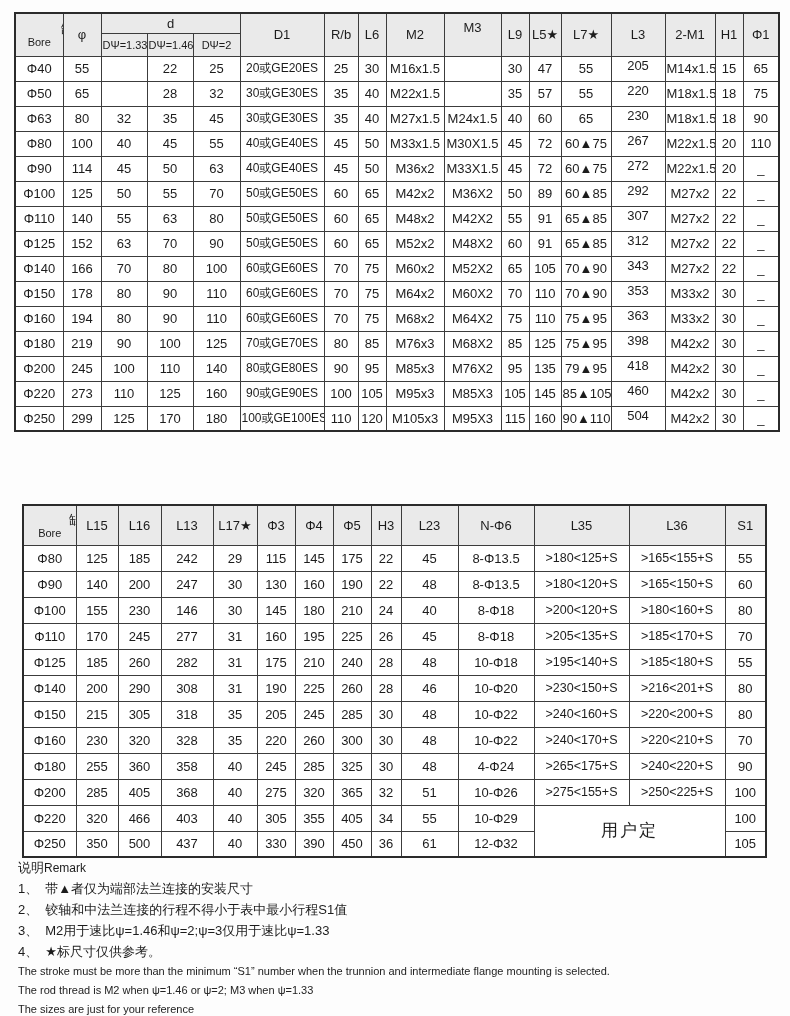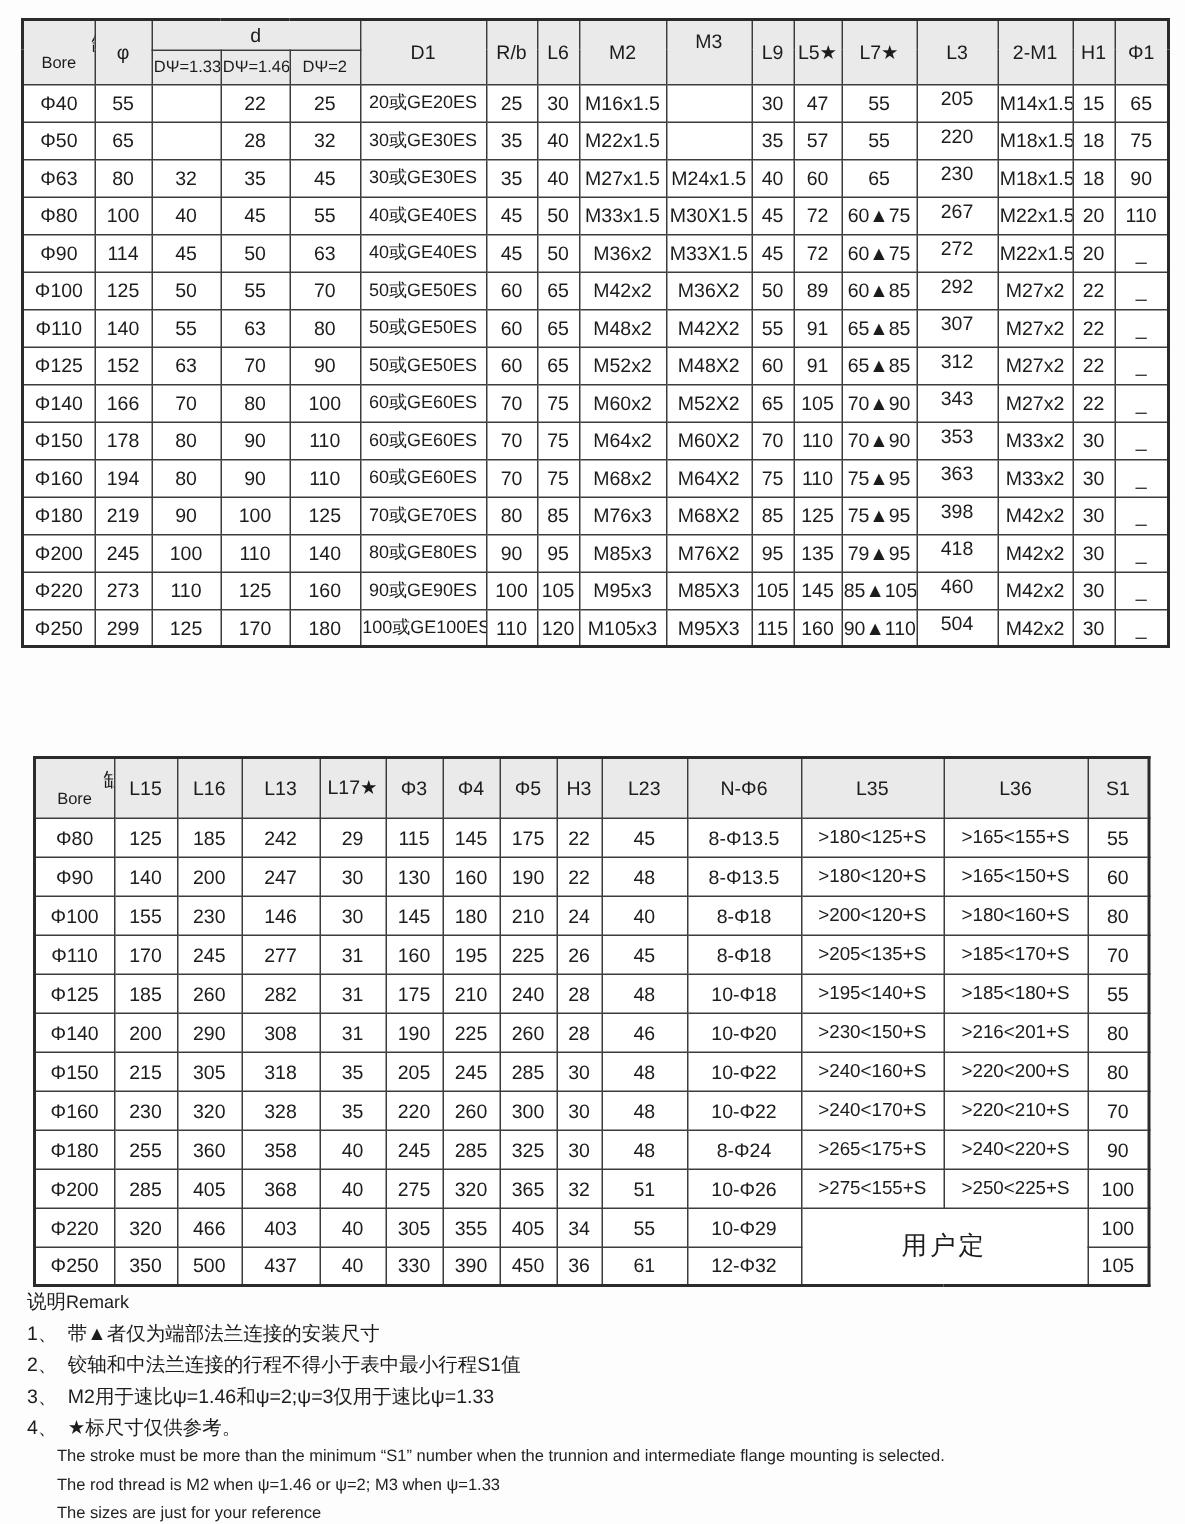--- a/index.html
+++ b/index.html
@@ -45,21 +45,21 @@
   #t2 td.merged { font-size: 17px; letter-spacing: 2px; }
 
   .bore-cn { font-size: 13px; line-height: 15px; padding-left: 44px; }
   .bore-en { font-size: 11px; line-height: 12px; }
 
   .remarks { position: absolute; left: 18px; top: 858px; width: 758px; }
   .rtitle  { font-size: 13px; line-height: 20px; }
   .rtitle .ren { font-size: 12px; }
   .ritem   { font-size: 13px; line-height: 21px; }
   .ritem .rnum { margin-right: 7px; }
-  .reng    { font-size: 11px; line-height: 19px; margin-left: 20px; color: #222; }
+  .reng    { font-size: 11px; line-height: 19px; color: #222; }
 </style>
 </head>
 <body>
 
 <div>
   <table id="t1">
       <colgroup>
         <col style="width: 48px;">
         <col style="width: 38px;">
         <col style="width: 46px;">
@@ -564,21 +564,21 @@
           <td>Φ180</td>
           <td>255</td>
           <td>360</td>
           <td>358</td>
           <td>40</td>
           <td>245</td>
           <td>285</td>
           <td>325</td>
           <td>30</td>
           <td>48</td>
-          <td>8-Φ24</td>
+          <td>4-Φ24</td>
           <td class="range">&gt;265&lt;175+S</td>
           <td class="range">&gt;240&lt;220+S</td>
           <td>90</td>
         </tr>
         <tr>
           <td>Φ200</td>
           <td>285</td>
           <td>405</td>
           <td>368</td>
           <td>40</td>

